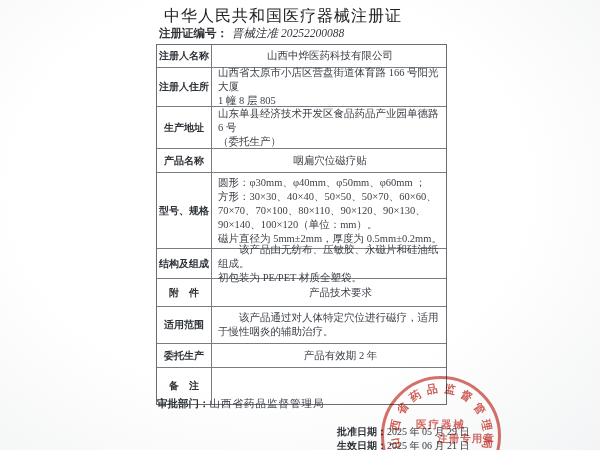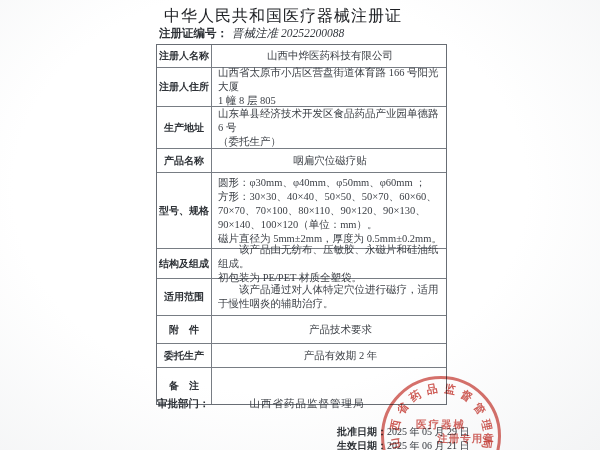--- a/index.html
+++ b/index.html
@@ -34,21 +34,21 @@
   }
   .cell-content{
     flex:1;display:flex;align-items:center;
     padding:2px 4px 2px 6px;font-size:10.5px;line-height:14px;color:#3d4147;justify-content:center;
   }
   .cell-content .txt{white-space:pre-line;}
   .footer-approval{
     position:absolute;left:157px;top:397px;font-size:10.5px;white-space:nowrap;
   }
   .footer-approval .lbl{font-family:"Liberation Sans",sans-serif;font-weight:bold;color:#2d3136;}
-  .footer-approval .val{color:#33373d;letter-spacing:1px;margin-left:40px;}
+  .footer-approval .val{color:#33373d;letter-spacing:1px;}
   .date-block{position:absolute;left:337px;top:396px;font-size:10px;margin-top:29px;}
   .date-row{white-space:nowrap;line-height:13.5px;}
   .date-row .lbl{font-family:"Liberation Sans",sans-serif;font-weight:bold;color:#2d3136;}
   .date-row .val{color:#33373d;}
   
   .seal{
     position:absolute;left:381px;top:376px;width:120px;height:120px;
     border:3px solid rgba(196,48,40,0.75);border-radius:50%;
     box-sizing:border-box;opacity:0.92;pointer-events:none;
     mix-blend-mode:multiply;
@@ -116,30 +116,30 @@
 磁片直径为 5mm±2mm，厚度为 0.5mm±0.2mm。</div>
       </div>
   </div>
   <div class="row" style="height:29px;">
     <div class="cell-label">结构及组成</div>
     <div class="cell-content">
         <div class="txt">　　该产品由无纺布、压敏胶、永磁片和硅油纸组成。
 初包装为 PE/PET 材质全塑袋。</div>
       </div>
   </div>
+  <div class="row" style="height:27px;">
+    <div class="cell-label">附　件</div>
+    <div class="cell-content">
+        <div class="txt">　　产品技术要求</div>
+      </div>
+  </div>
   <div class="row" style="height:36px;">
     <div class="cell-label">适用范围</div>
     <div class="cell-content">
         <div class="txt">　　该产品通过对人体特定穴位进行磁疗，适用于慢性咽炎的辅助治疗。</div>
-      </div>
-  </div>
-  <div class="row" style="height:27px;">
-    <div class="cell-label">附　件</div>
-    <div class="cell-content">
-        <div class="txt">　　产品技术要求</div>
       </div>
   </div>
   <div class="row" style="height:23px;">
     <div class="cell-label">委托生产</div>
     <div class="cell-content">
         <div class="txt">　　产品有效期 2 年</div>
       </div>
   </div>
   <div class="row" style="height:36px;">
     <div class="cell-label">备　注</div>

